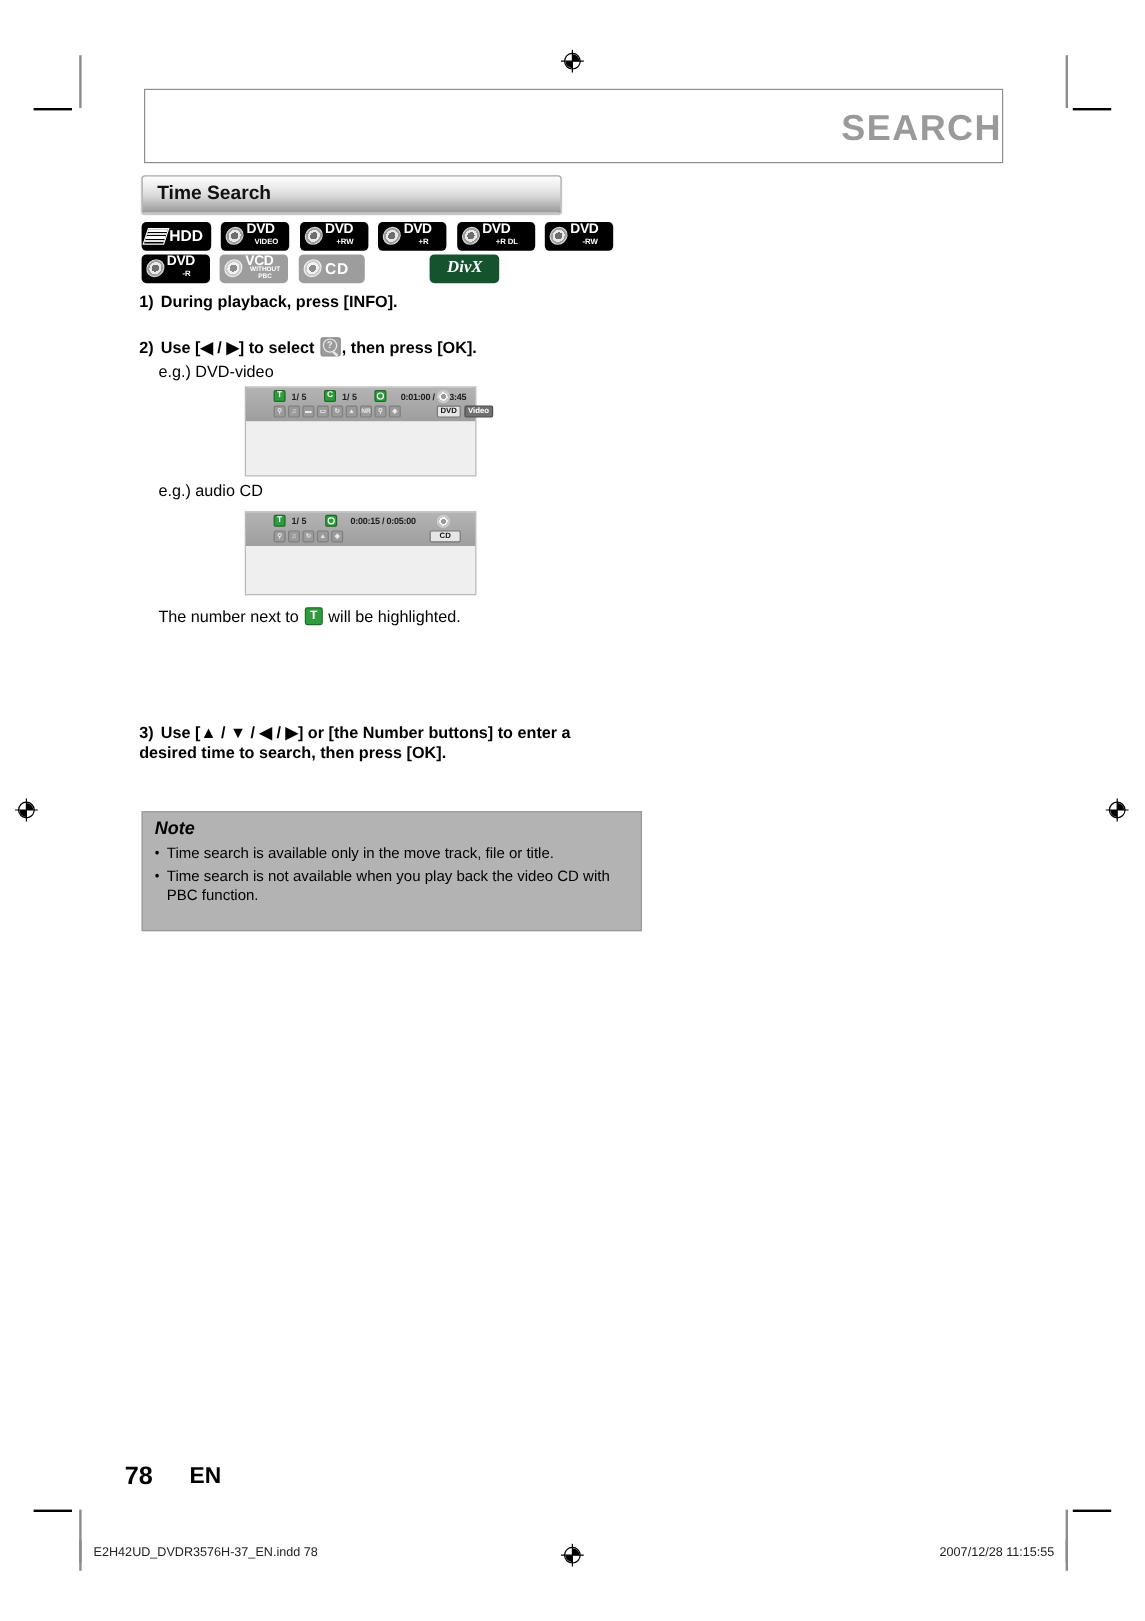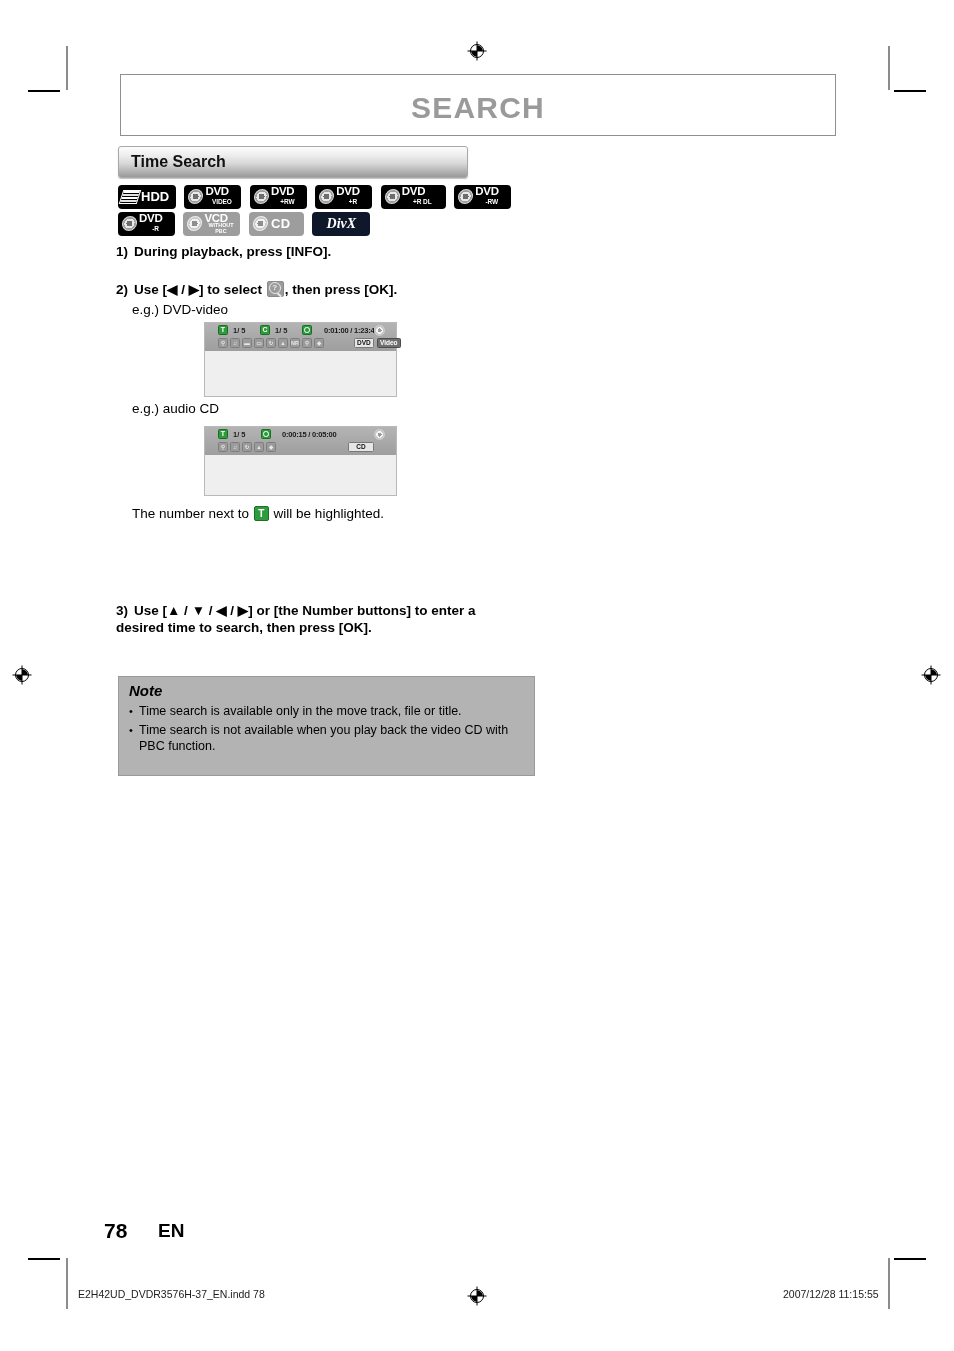--- a/index.html
+++ b/index.html
@@ -15,21 +15,21 @@
   .reg{position:absolute;width:20px;height:20px;}
   .reg svg{display:block;}
   .trimline{position:absolute;background:#8c8c8c;}
 
   
   .header-box{
     position:absolute;left:120px;top:74px;width:716px;height:62px;
     border:1px solid #8f8f8f;background:#fff;box-sizing:border-box;
   }
   .header-title{
-    position:absolute;left:0;right:0;top:16px;text-align:center;
+    position:absolute;left:0;right:0;top:16px;text-align:right;
     font-size:30px;font-weight:bold;color:#9a9a9a;letter-spacing:1.2px;
   }
 
   
   .section-bar{
     position:absolute;left:118px;top:146px;width:350px;height:32px;
     background:linear-gradient(to bottom,#fdfdfd 0%,#ededed 28%,#d8d8d8 55%,#b4b4b4 80%,#9a9a9a 100%);
     border:1px solid #a8a8a8;border-radius:3px;box-sizing:border-box;
     box-shadow:0 1px 1px rgba(0,0,0,.25);
   }
@@ -40,21 +40,21 @@
   
   .media-row{position:absolute;left:118px;}
   .media-row.r1{top:185px;}
   .media-row.r2{top:212px;}
   .badge{
     display:inline-block;vertical-align:top;height:24px;margin-right:4px;
     border-radius:4px;position:relative;box-sizing:border-box;
     background:#000;color:#fff;
   }
   .badge.gray{background:#9d9d9d;color:#fff;}
-  .badge.dgray{background:#0f172a;color:#fff;}
+  .badge.dgray{background:#14532d;color:#fff;margin-left:46px;}
   .badge .disc{
     position:absolute;left:4px;top:4px;width:15px;height:15px;border-radius:50%;
     background:radial-gradient(circle at 50% 50%,#6d6d6d 0 3px,#e9e9e9 3px 5px,#9d9d9d 5px 100%);
     border:1px solid #d8d8d8;box-sizing:border-box;
     transform:skewX(-6deg);
   }
   .badge.gray .disc{background:radial-gradient(circle at 50% 50%,#8e8e8e 0 3px,#f2f2f2 3px 5px,#c9c9c9 5px 100%);border-color:#efefef;}
   .badge .lbl{
     position:absolute;left:21px;top:1px;font-size:11.5px;font-weight:bold;
     letter-spacing:-.3px;line-height:11px;white-space:nowrap;
@@ -129,21 +129,21 @@
   }
 
   
   .ex-label{position:absolute;font-size:13.5px;}
   .osd-box{
     position:absolute;width:193px;background:#efefef;border:1px solid #b9b9b9;
     box-sizing:border-box;
   }
   .osd-bar{
     background:linear-gradient(to bottom,#b4b4b4 0%,#a9a9a9 50%,#9e9e9e 100%);
-    padding:2px 9px;
+    padding:2px 19px;
   }
   .osd-line{position:relative;height:11px;}
   .osd-line.two{margin-top:2px;}
   .g-chip{
     position:absolute;top:0;width:10px;height:10px;background:#2e9c3c;
     border:1px solid #1c6b26;box-sizing:border-box;border-radius:1.5px;
   }
   .g-chip .l{
     position:absolute;inset:0;color:#fff;font-size:7px;font-weight:bold;
     line-height:8.5px;text-align:center;

